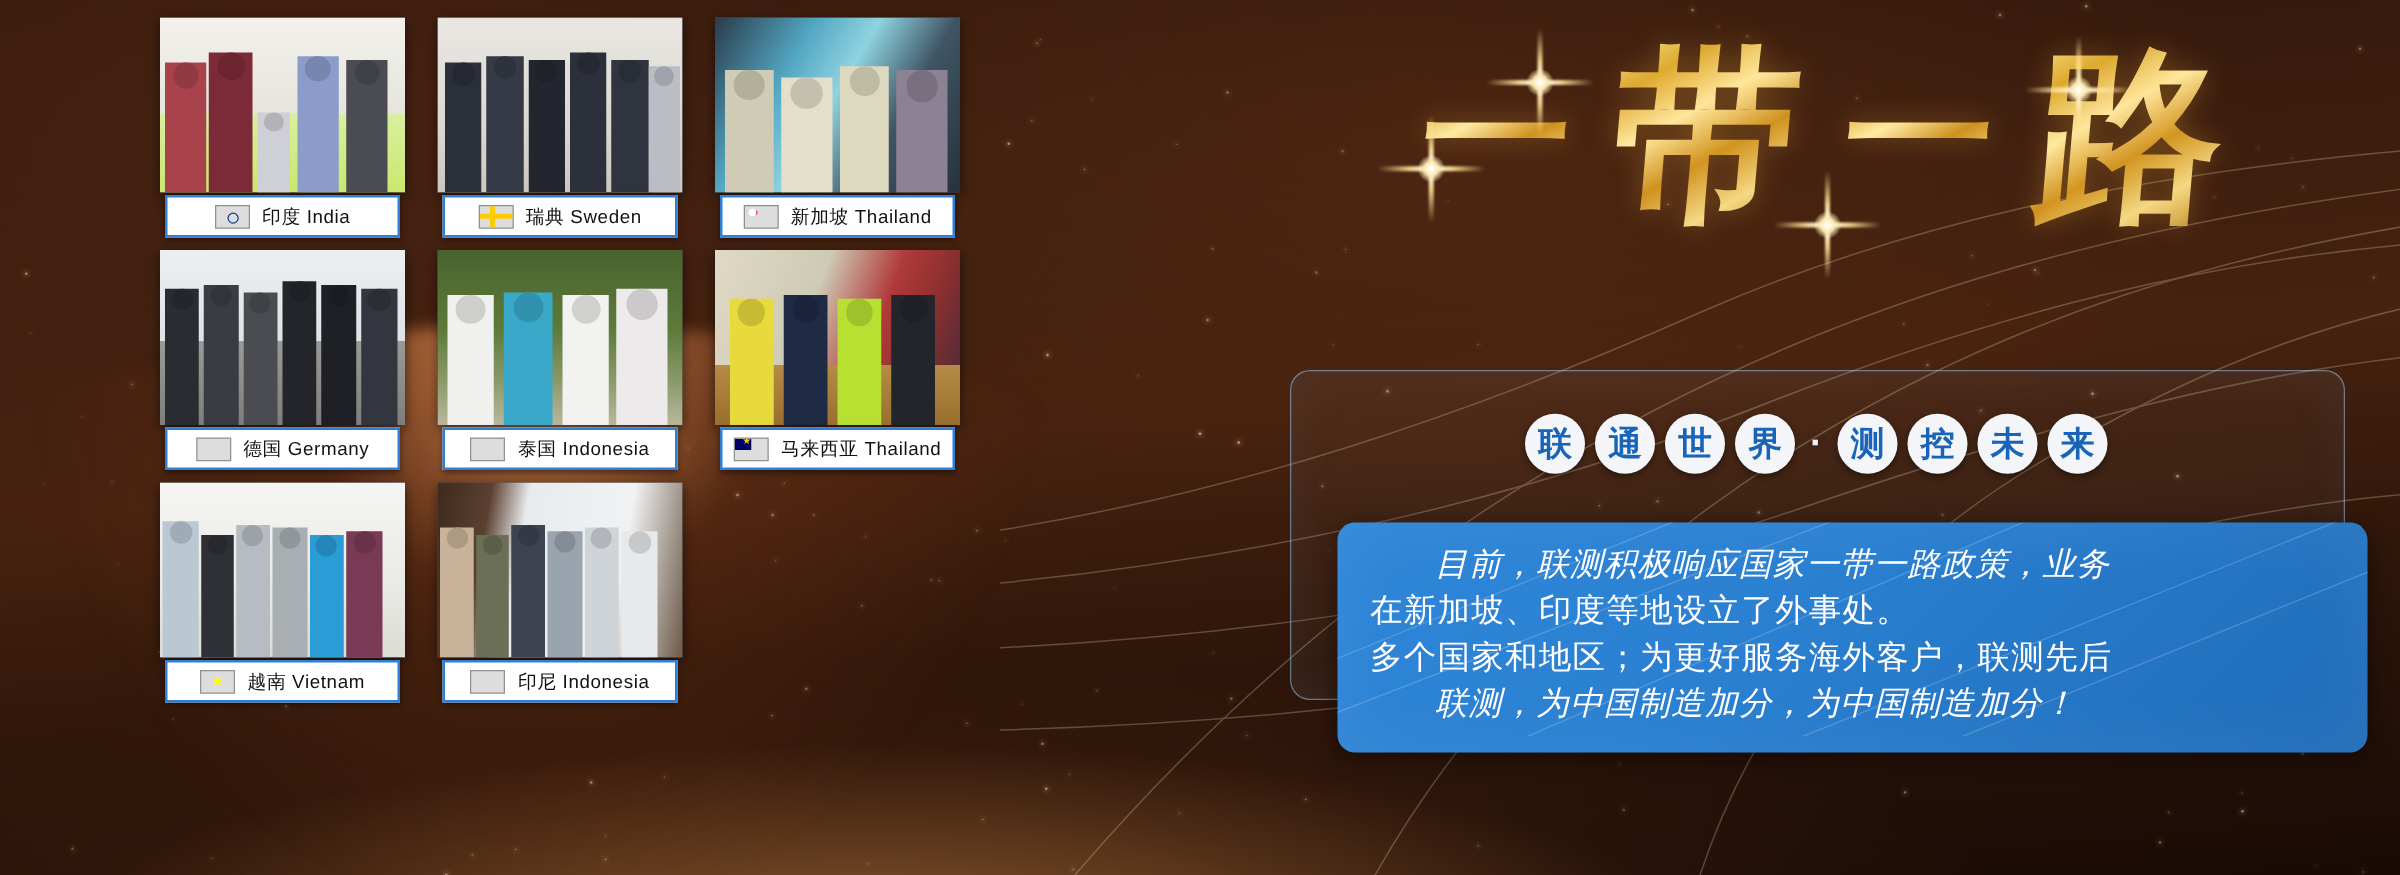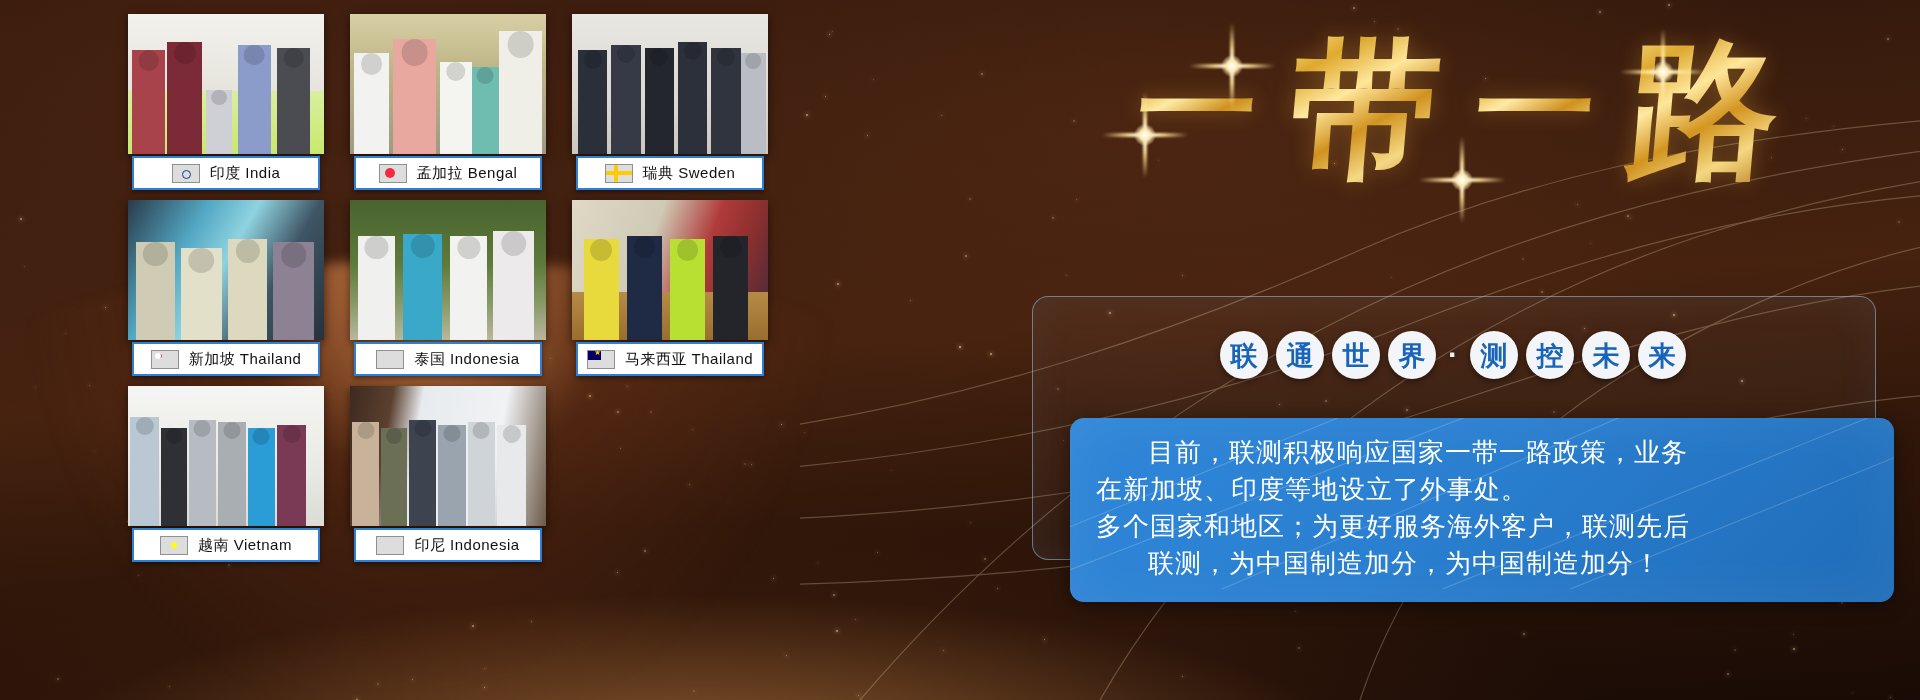--- a/index.html
+++ b/index.html
@@ -139,21 +139,21 @@
   .body{
     position:absolute;left:1070px;top:418px;width:772px;
     padding:16px 26px 20px 26px;border-radius:14px;
     background:linear-gradient(135deg,#2f86d8 0%,#2a7fd0 45%,#1f6cb8 100%);
     box-shadow:0 4px 18px rgba(0,0,0,.45),inset 0 0 60px rgba(255,255,255,.07);
     color:#ffffff;font-size:26px;line-height:1.42;letter-spacing:1px;
     font-family:"DejaVu Sans","Liberation Sans",sans-serif;
     text-indent:0;
   }
   .body p{margin:0;}
-  .body p.ind{text-indent:2em;}
+  .body p.ind{text-indent:2em;font-style:italic;}
   .body .diag{position:absolute;inset:0;border-radius:14px;overflow:hidden;pointer-events:none;opacity:.18;}
 </style>
 </head>
 <body>
 
 <div class="stage">
 
   <div class="horizon"></div>
   <div class="horizon2"></div>
   <div class="stars" id="starfield">
@@ -333,36 +333,20 @@
           <span style="left:56%;width:17%;height:78%;background:#8b9ccb"></span>
           <span style="left:76%;width:17%;height:76%;background:#4b4b52"></span>
         </div>
       </div>
       <div class="lbl">
         <span class="flag f-in"></span>
         <span class="txt">印度 India</span>
       </div>
     </div>
 
-    <div class="cell">
-      <div class="photo">
-        <div class="sky" style="background:linear-gradient(180deg,#d9cfa4 0%,#bdb488 40%,#9c9a82 100%)"></div>
-        <div class="ppl">
-          <span style="left:2%;width:18%;height:72%;background:#f2f2f0"></span>
-          <span style="left:22%;width:22%;height:82%;background:#e8a8a0"></span>
-          <span style="left:46%;width:16%;height:66%;background:#f4f4f1"></span>
-          <span style="left:62%;width:14%;height:62%;background:#6fbcb0"></span>
-          <span style="left:76%;width:22%;height:88%;background:#f0efe7"></span>
-        </div>
-      </div>
-      <div class="lbl">
-        <span class="flag f-bd"></span>
-        <span class="txt">孟加拉 Bengal</span>
-      </div>
-    </div>
 
     <div class="cell">
       <div class="photo">
         <div class="sky" style="background:linear-gradient(180deg,#e9e7e2 0%,#dcd9d2 60%,#cbc7bf 100%)"></div>
         <div class="ppl">
           <span style="left:3%;width:15%;height:74%;background:#2b2f3a"></span>
           <span style="left:20%;width:15%;height:78%;background:#353a46"></span>
           <span style="left:37%;width:15%;height:76%;background:#23262f"></span>
           <span style="left:54%;width:15%;height:80%;background:#2c303a"></span>
           <span style="left:71%;width:15%;height:76%;background:#30343f"></span>
@@ -384,20 +368,37 @@
           <span style="left:51%;width:20%;height:72%;background:#ddd9bf"></span>
           <span style="left:74%;width:21%;height:70%;background:#8d8294"></span>
         </div>
       </div>
       <div class="lbl">
         <span class="flag f-sg"></span>
         <span class="txt">新加坡 Thailand</span>
       </div>
     </div>
 
+    <div class="cell">
+      <div class="photo">
+        <div class="sky" style="background:linear-gradient(180deg,#eceff1 0%,#dfe3e6 52%,#9a9a98 52%,#7e7e7c 100%)"></div>
+        <div class="ppl">
+          <span style="left:2%;width:14%;height:78%;background:#2a2c33"></span>
+          <span style="left:18%;width:14%;height:80%;background:#3a3c44"></span>
+          <span style="left:34%;width:14%;height:76%;background:#4a4c52"></span>
+          <span style="left:50%;width:14%;height:82%;background:#23252b"></span>
+          <span style="left:66%;width:14%;height:80%;background:#1e2026"></span>
+          <span style="left:82%;width:15%;height:78%;background:#33363e"></span>
+        </div>
+      </div>
+      <div class="lbl">
+        <span class="flag f-de"></span>
+        <span class="txt">德国 Germany</span>
+      </div>
+    </div>
 
     <div class="cell">
       <div class="photo">
         <div class="sky" style="background:linear-gradient(180deg,#49632f 0%,#5d7a3a 45%,#8a9a6a 75%,#b9b79c 100%)"></div>
         <div class="ppl">
           <span style="left:4%;width:19%;height:74%;background:#f0f0ee"></span>
           <span style="left:27%;width:20%;height:76%;background:#3aa9c9"></span>
           <span style="left:51%;width:19%;height:74%;background:#f2f2f0"></span>
           <span style="left:73%;width:21%;height:78%;background:#eceaea"></span>
         </div>

